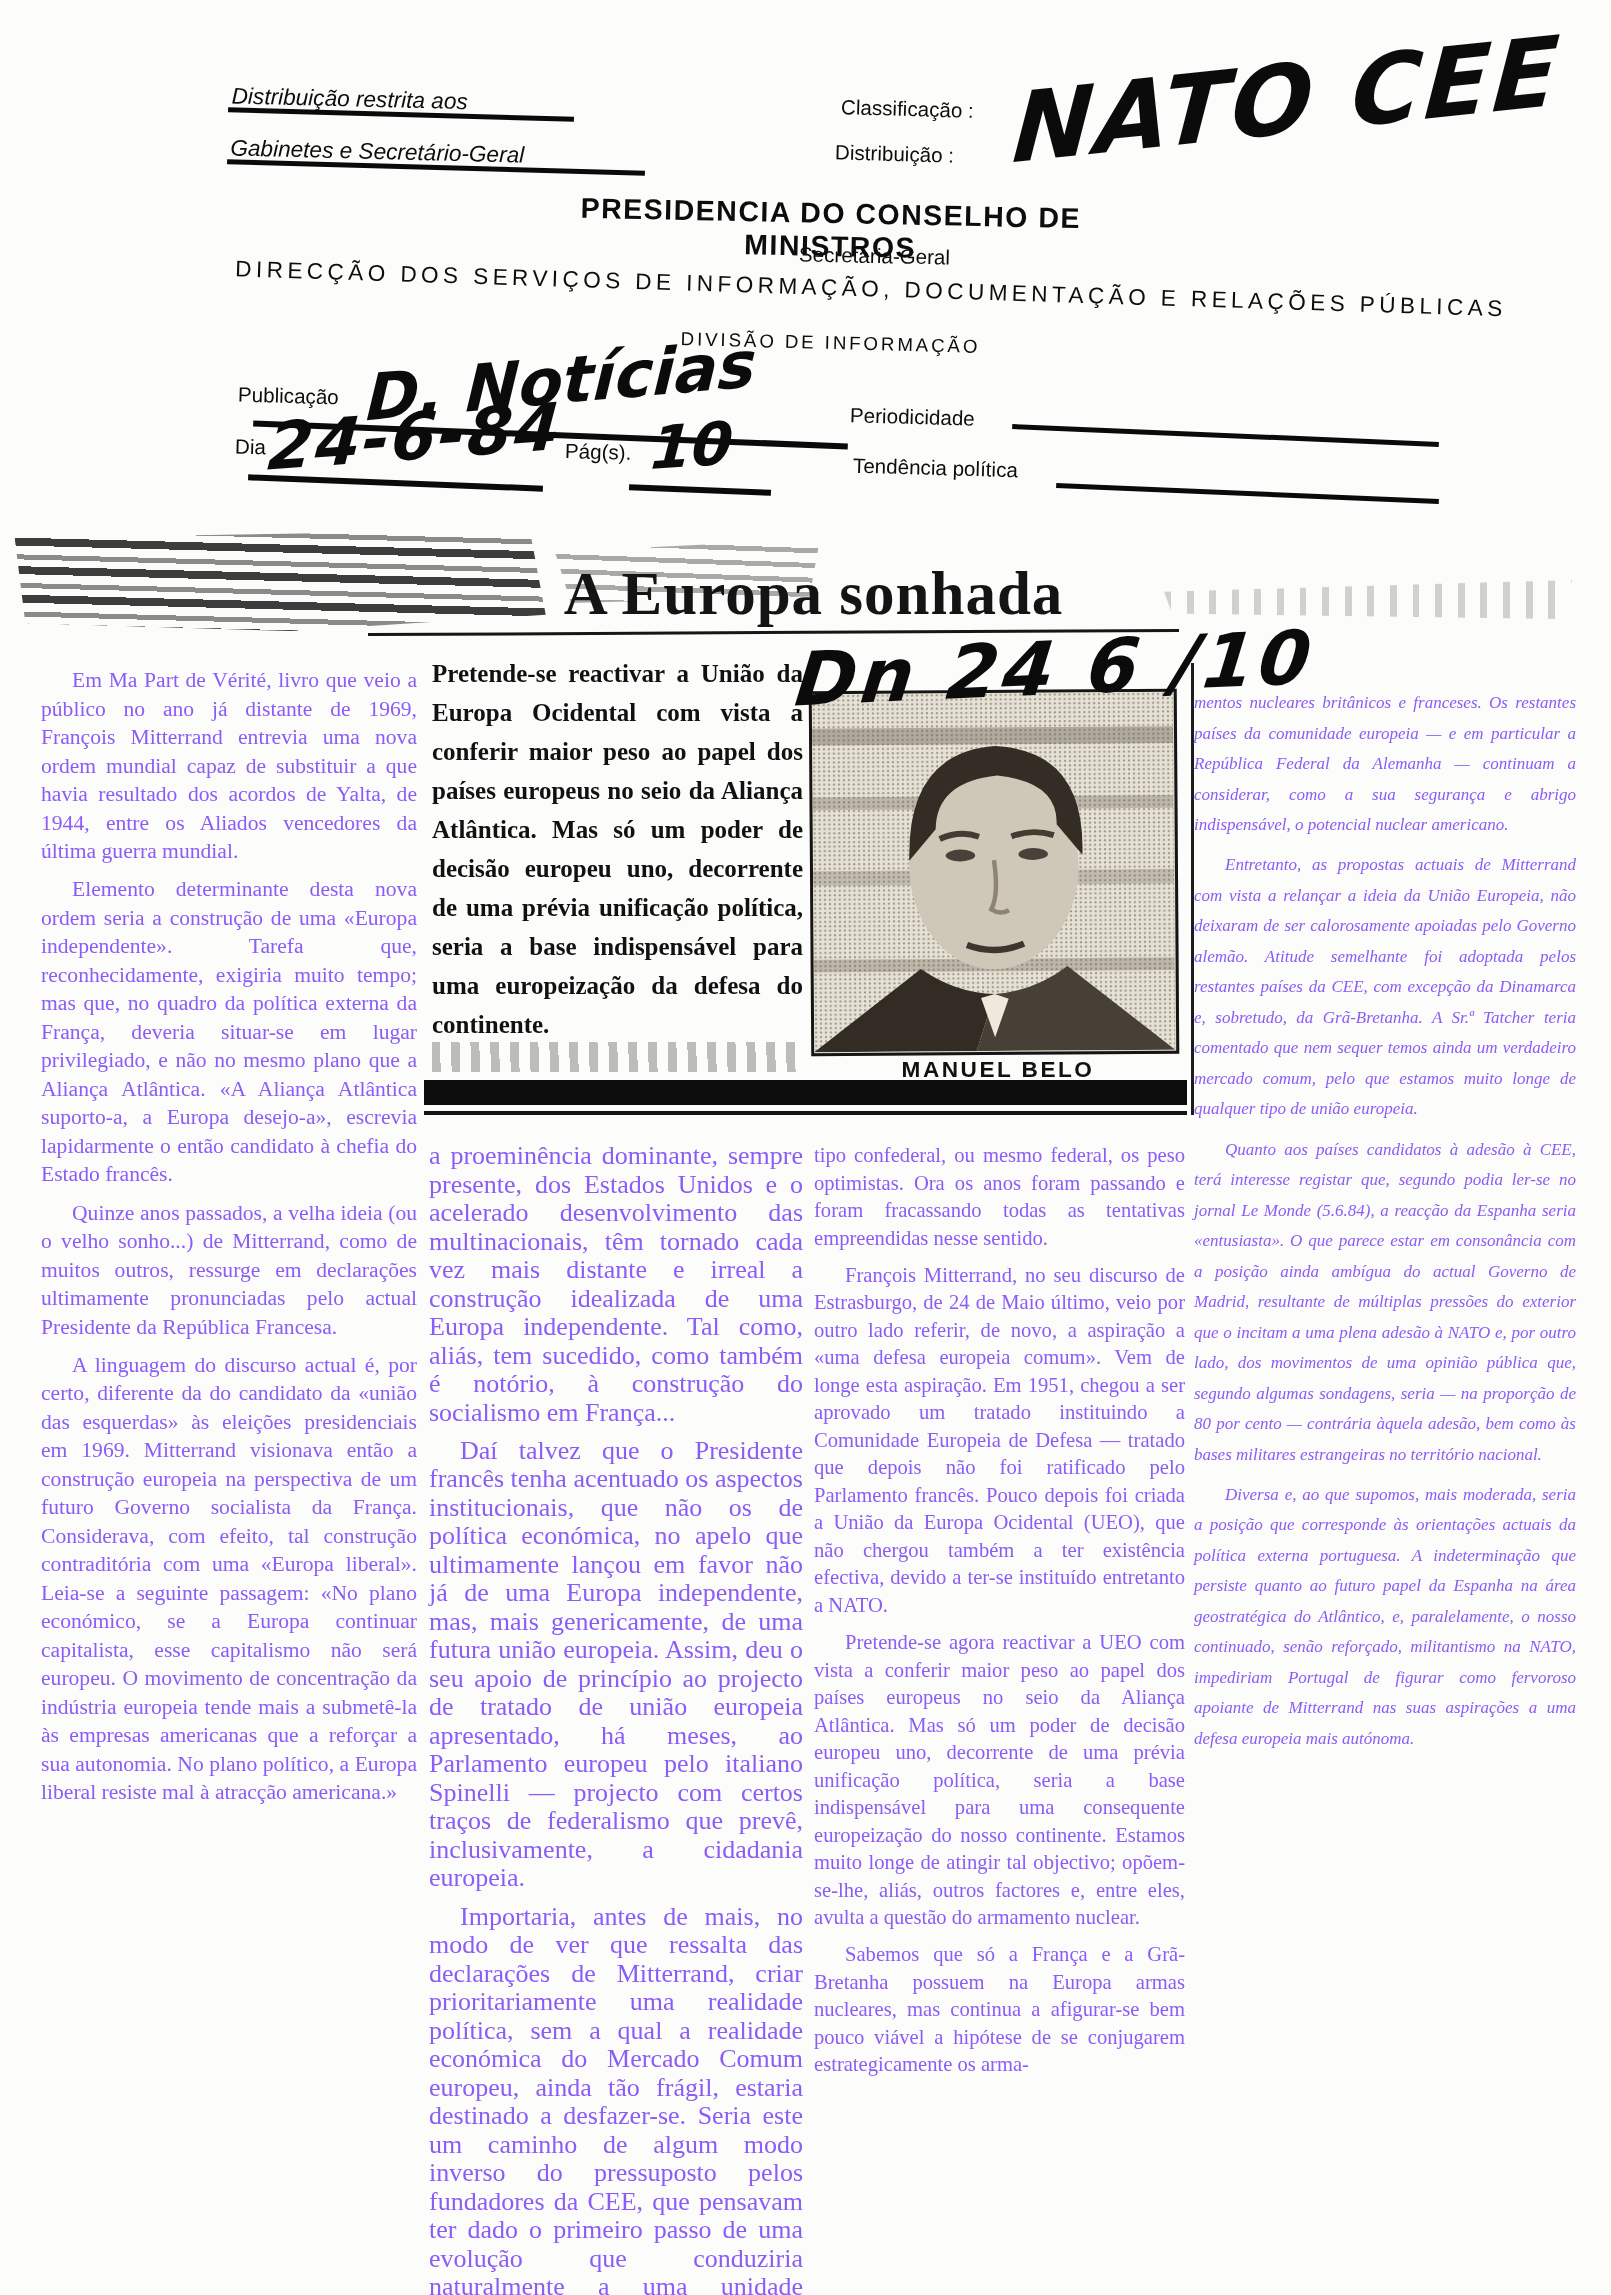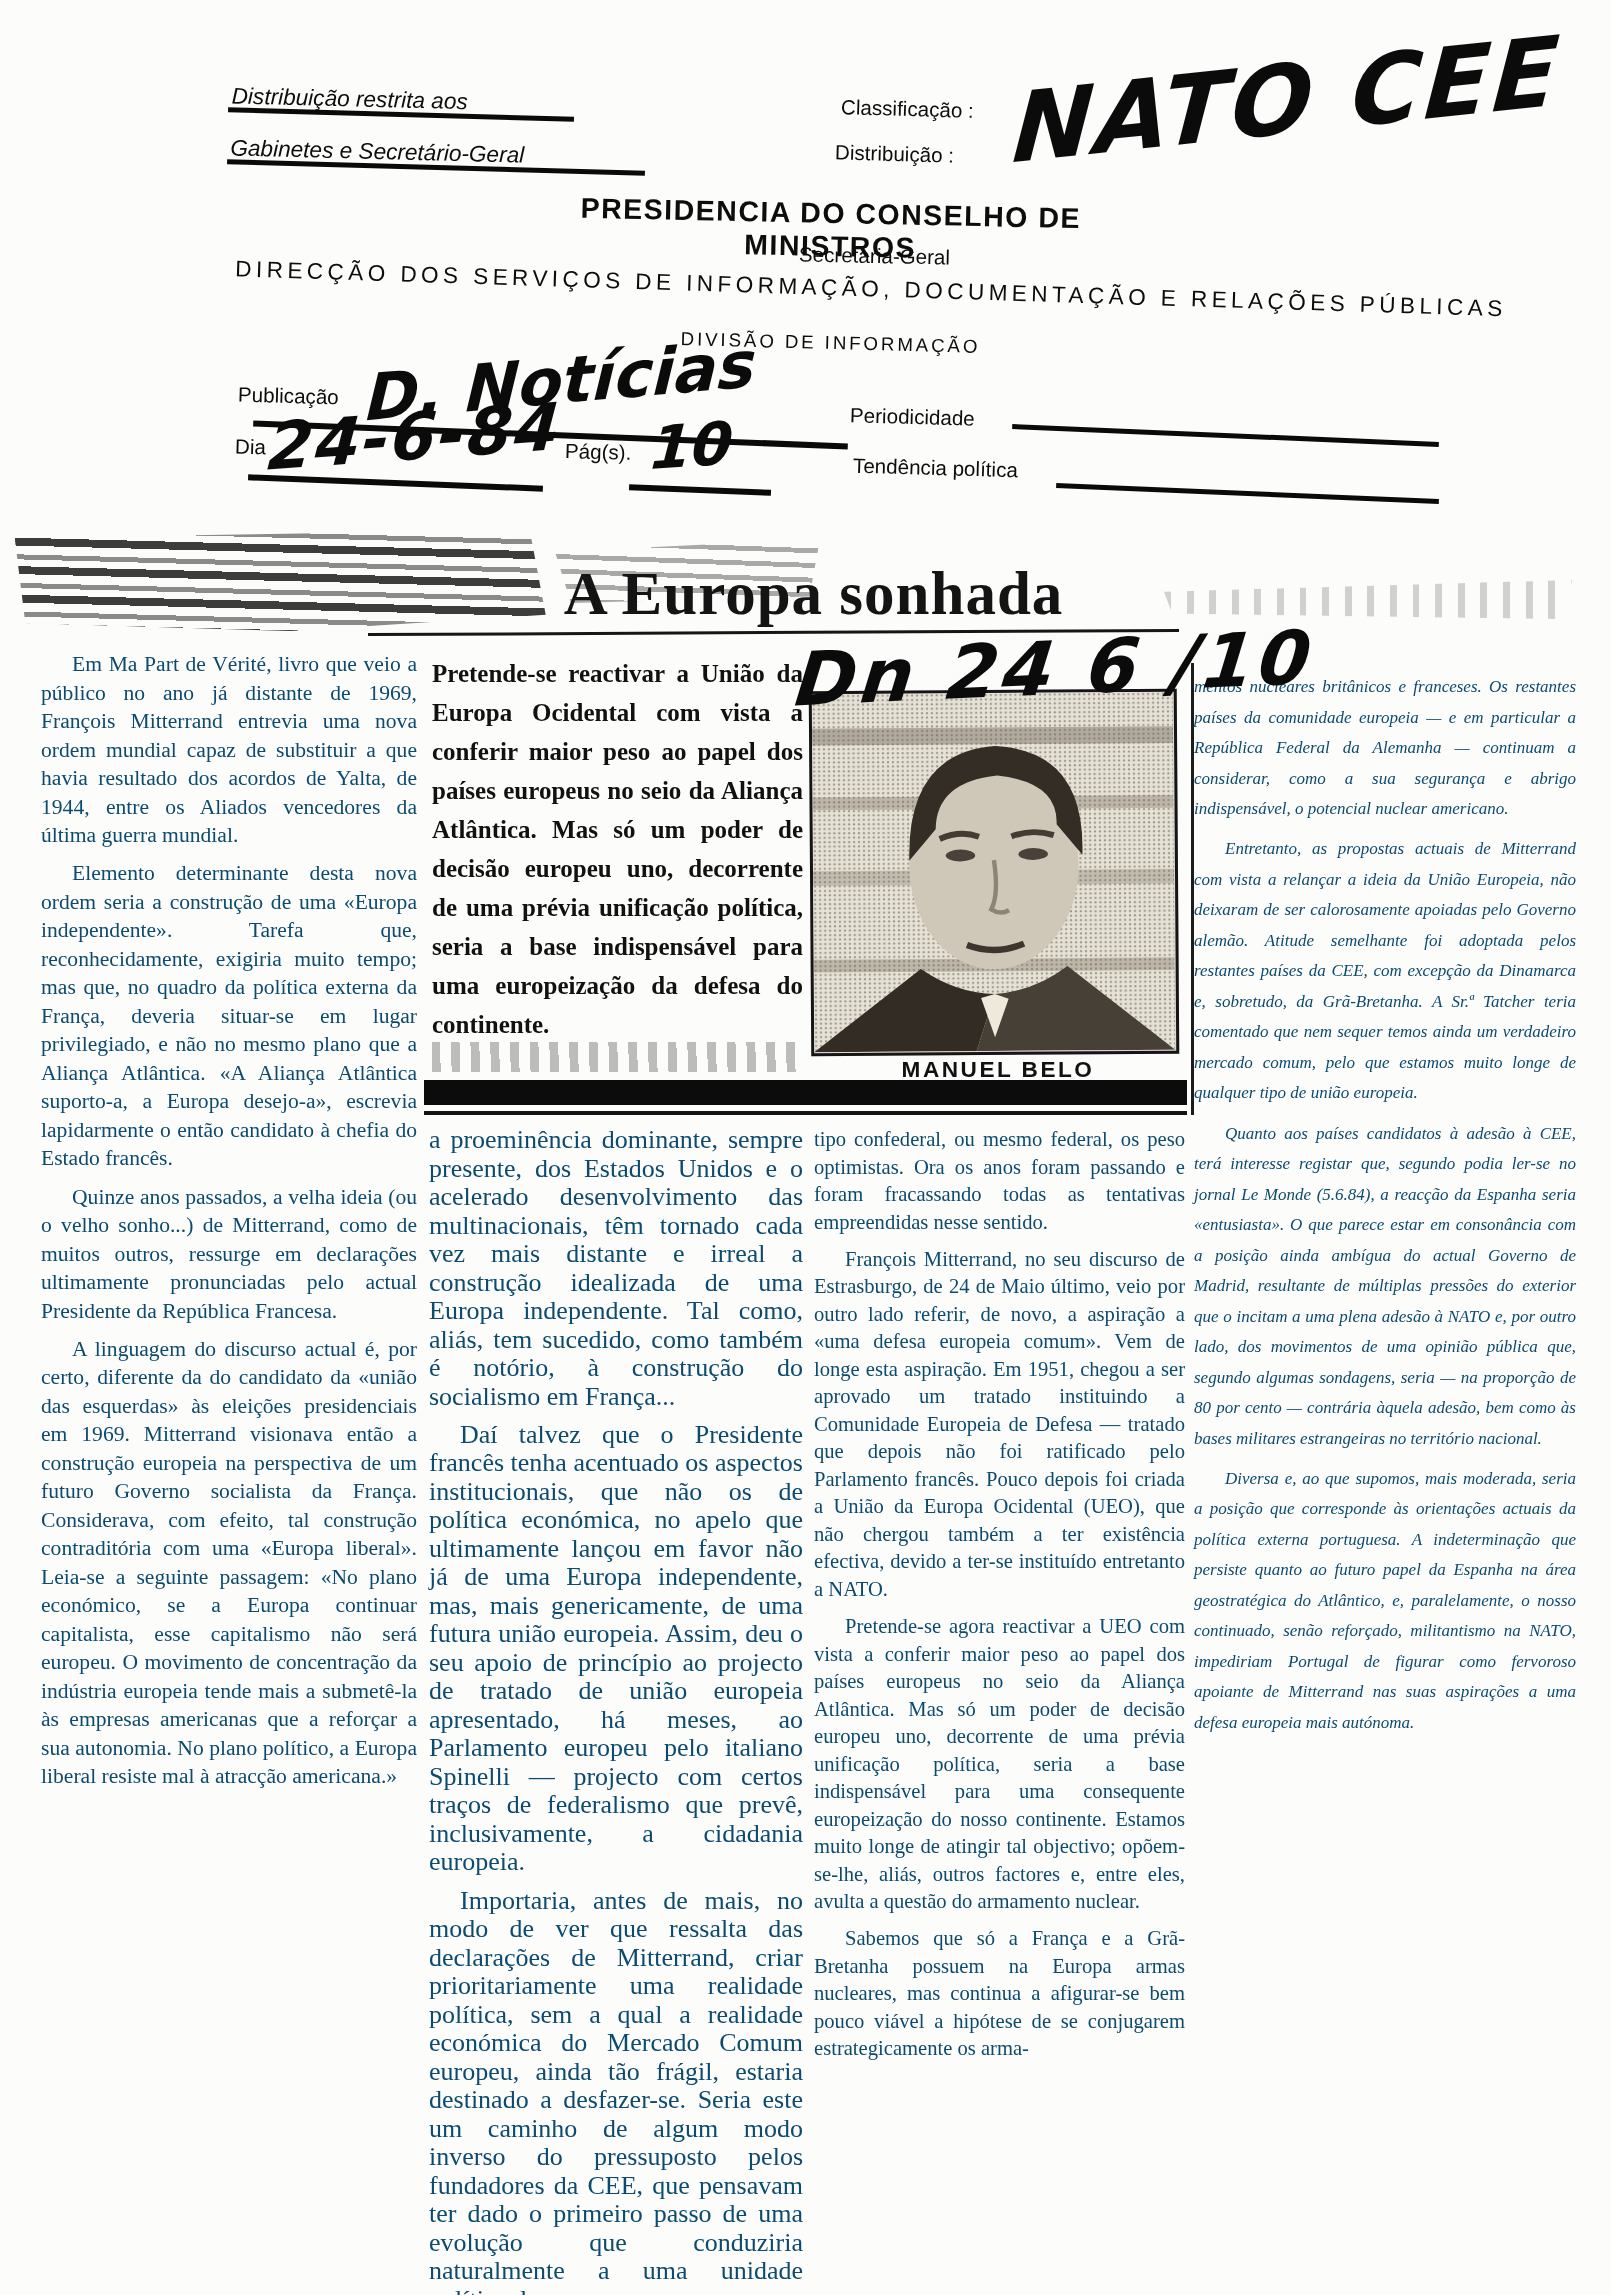--- a/index.html
+++ b/index.html
@@ -40,21 +40,21 @@
   .smudge2{left:555px;top:539px;width:265px;height:64px;background:repeating-linear-gradient(2deg,rgba(20,20,20,.8) 0 4.9px,transparent 4.9px 14.7px);opacity:.45;clip-path:polygon(0 20%,100% 0,96% 90%,6% 100%);}
   .smudge3{left:1164px;top:580px;width:408px;height:39px;background:repeating-linear-gradient(90deg,rgba(30,30,30,.7) 0 6.9px,transparent 6.9px 22.6px);opacity:.28;clip-path:polygon(0 30%,100% 0,98% 100%,2% 86%);}
   .smudge4{left:432px;top:1042px;width:364px;height:29.5px;background:repeating-linear-gradient(88deg,rgba(25,25,25,.7) 0 8.8px,transparent 8.8px 19.7px);opacity:.4;}
   .title-rule{left:368px;top:631px;width:811px;height:3.4px;background:#161616;transform:rotate(-.3deg);}
   .photo-rule{left:1191px;top:663px;width:2.9px;height:452px;background:#1c1c1c;}
   .divider-bar{left:424px;top:1080px;width:763px;height:24.6px;background:#0c0c0c;}
   .divider-line{left:424px;top:1111px;width:763px;height:4.4px;background:#141414;}
   
   .serif{font-family:"Liberation Serif",serif;}
   .title{left:499px;top:559px;width:629px;text-align:center;font-size:61px;font-weight:bold;letter-spacing:1px;color:#141414;}
-  .col{text-align:justify;color:#0c4a6e;}
+  .col{text-align:justify;color:#8b5cf6;margin-top:16px;}
   .col p{margin:0 0 9.8px 0;text-indent:31px;}
   .col p.cont{text-indent:0;}
   .col1{left:41px;top:650px;width:376px;font-size:21.6px;line-height:28.5px;}
   .col2-lede{left:432px;top:654px;width:371px;font-size:25px;line-height:39px;font-weight:bold;text-align:justify;color:#111;}
   .col2-body{left:429px;top:1126px;width:374px;font-size:26px;line-height:28.5px;}
   .col3-body{left:814px;top:1126px;width:371px;font-size:20.6px;line-height:27.5px;}
   .col4{left:1194px;top:672px;width:382px;font-size:17px;line-height:30.5px;font-style:italic;}
   .photo{left:810px;top:690px;width:368px;height:365px;border:3.4px solid #151515;box-sizing:border-box;background:#ddd8cd;transform:rotate(-.4deg);z-index:4;}
   .caption{left:814px;top:1057px;width:368px;text-align:center;font-family:"Liberation Sans",sans-serif;font-size:22.6px;font-weight:bold;letter-spacing:2.5px;color:#111;}
 </style>

